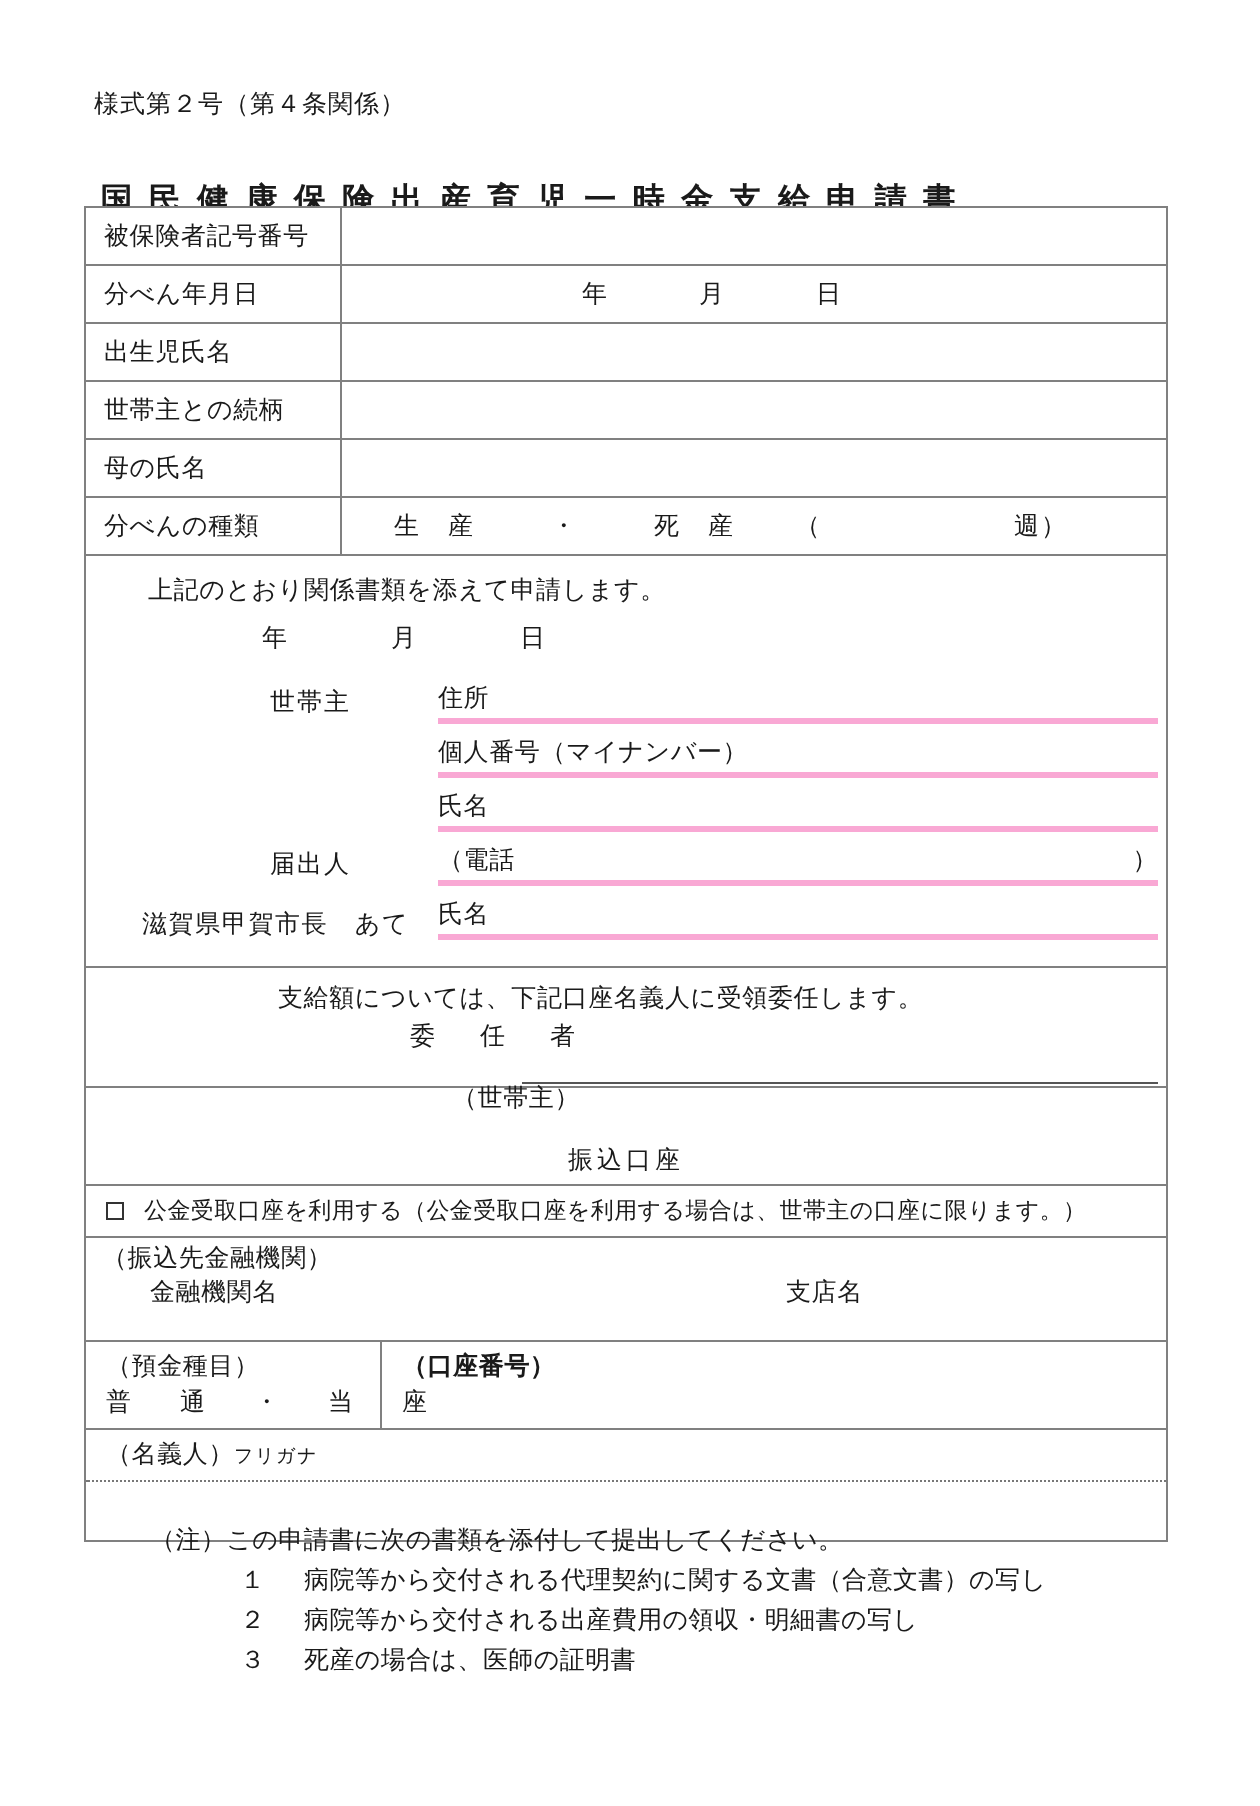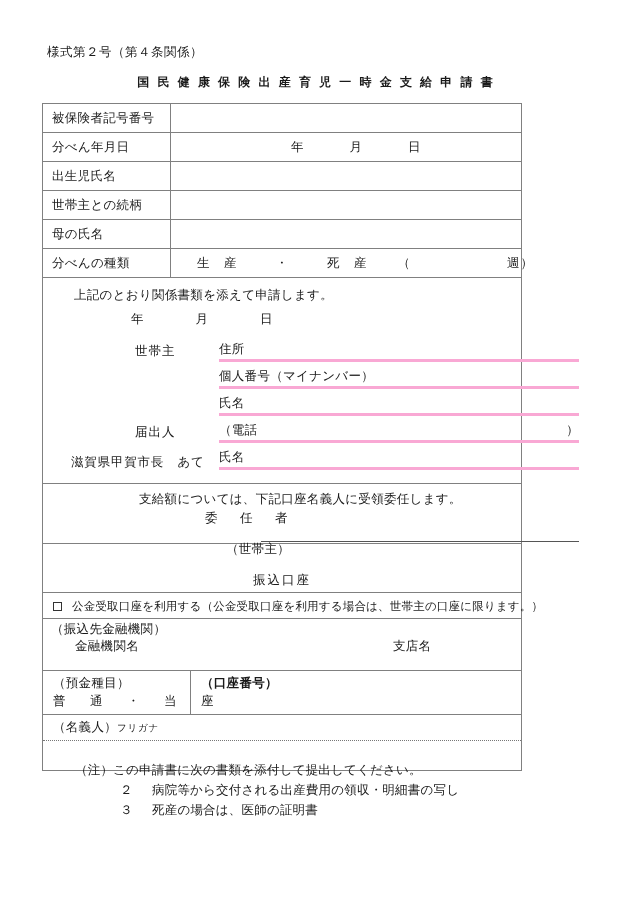--- a/index.html
+++ b/index.html
@@ -28,36 +28,35 @@
     position: absolute;
     left: 47px;
     top: 44px;
     font-size: 12.5px;
     letter-spacing: .5px;
     white-space: nowrap;
   }
   .form-title {
     position: absolute;
     left: 42px;
-    top: 74px;
+    top: 90px;
     width: 546px;
-    font-size: 12px;
+    font-size: 16px;
     font-weight: bold;
-    text-align: center;
     letter-spacing: 8.2px;
     text-indent: 8.2px;
     white-space: nowrap;
   }
 
   
   .table {
     position: absolute;
     left: 42px;
     top: 103px;
-    width: 480px;
+    width: 542px;
     border: 1px solid #808080;
     border-bottom: none;
     box-sizing: border-box;
     background: #fff;
   }
   .row {
     display: flex;
     border-bottom: 1px solid #808080;
     box-sizing: border-box;
   }
@@ -359,17 +358,18 @@
 
     <div class="block holder-top">
       <div class="holder-lbl"><span>（名義人）</span><span class="holder-furi">フリガナ</span></div>
     </div>
     <div class="block holder-bottom"></div>
 
   </div>
 
   <div class="notes">
     <div class="note-head">（注）この申請書に次の書類を添付して提出してください。</div>
+    <div class="note-item"><span class="num">１</span><span>病院等から交付される代理契約に関する文書（合意文書）の写し</span></div>
     <div class="note-item"><span class="num">２</span><span>病院等から交付される出産費用の領収・明細書の写し</span></div>
     <div class="note-item"><span class="num">３</span><span>死産の場合は、医師の証明書</span></div>
   </div>
 
 </div>
 
 </body></html>

